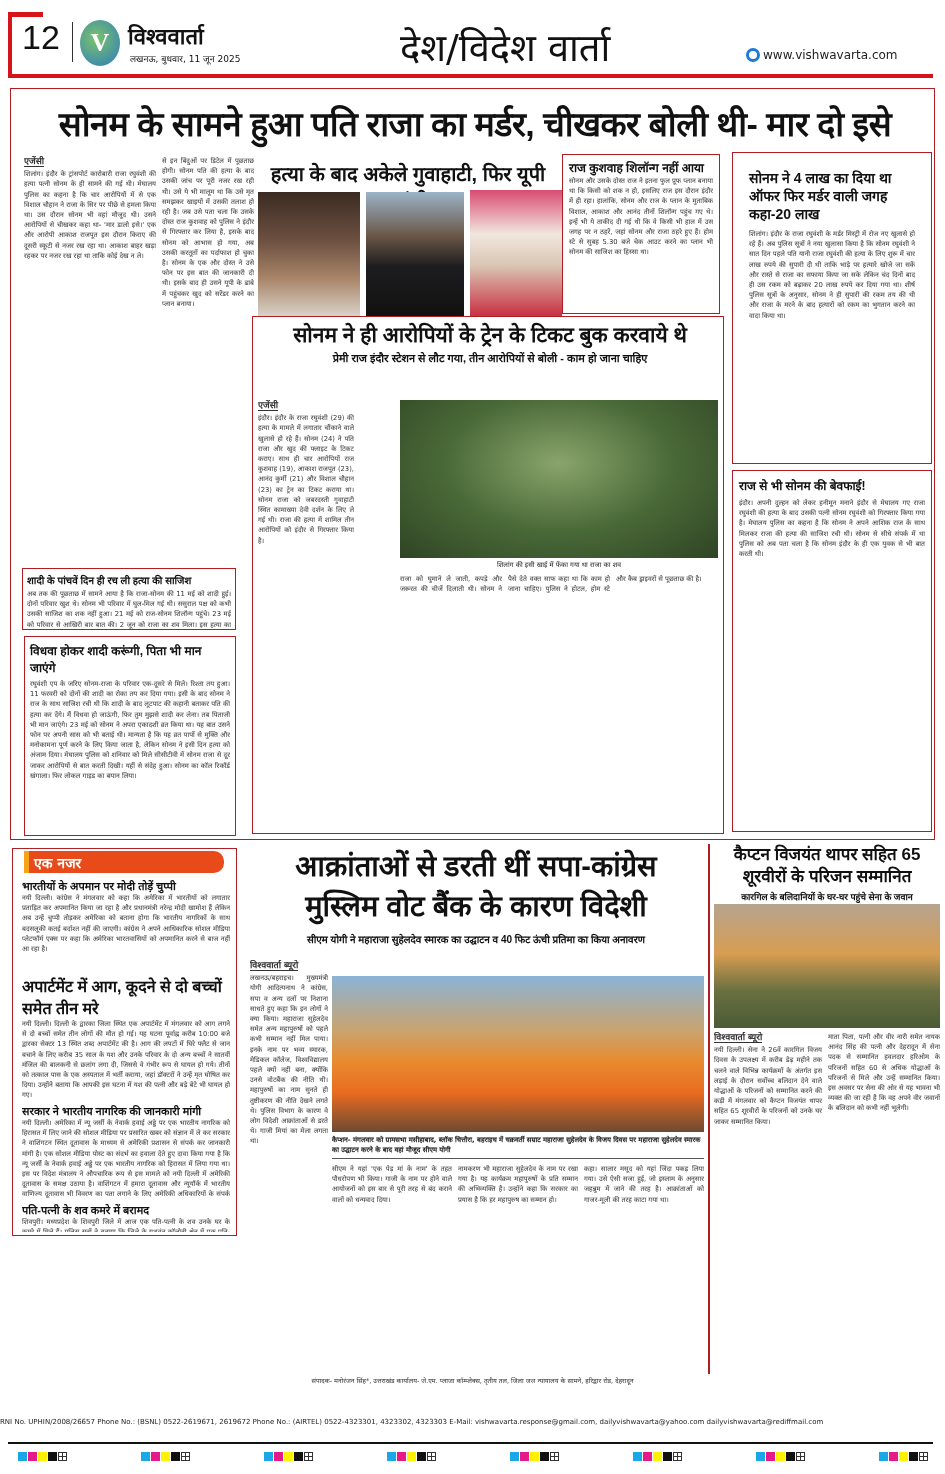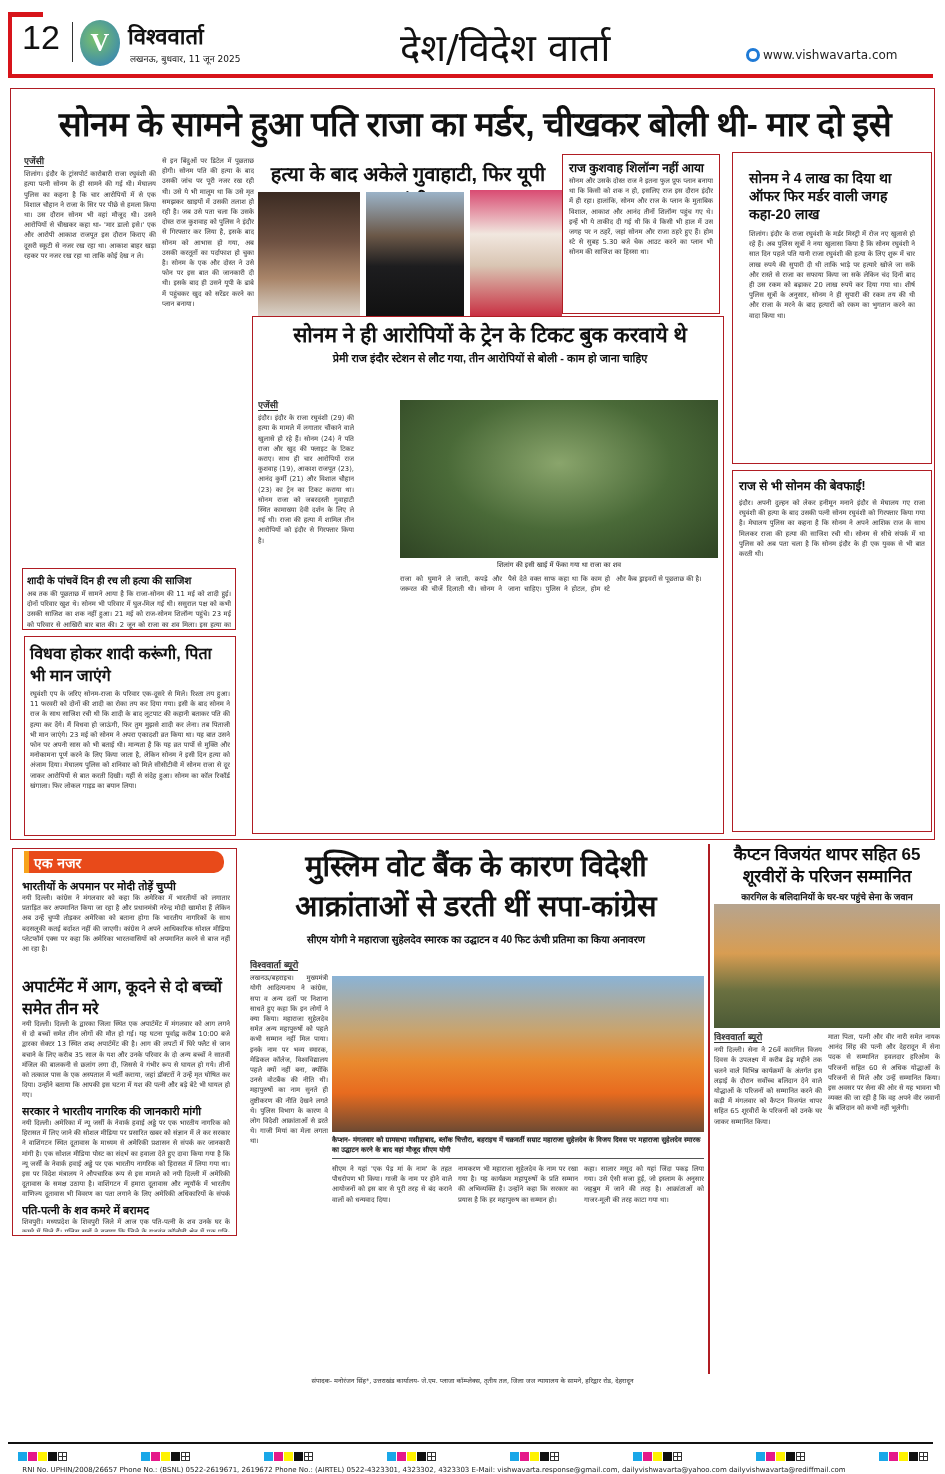--- a/index.html
+++ b/index.html
@@ -26,21 +26,21 @@
 .ph1{background:linear-gradient(180deg,#3b2b22 0%,#6e5142 40%,#a98569 70%,#d9d2c8 100%)}
 .ph2{background:linear-gradient(180deg,#9bb3c8 0%,#6b5848 35%,#1d1d1f 60%,#111 100%)}
 .ph3{background:linear-gradient(180deg,#d94b72 0%,#f1e7df 35%,#d9c5b3 60%,#c93043 100%)}
 .ph4{background:radial-gradient(ellipse at 50% 40%,#8aa56c,#4a6a38 50%,#2f4424 100%)}
 .ph5{background:linear-gradient(180deg,#8ab3d6 0%,#c9a46e 35%,#e98a2f 55%,#e86b1f 75%,#6d4a33 100%)}
 .ph6{background:linear-gradient(180deg,#b6a48f 0%,#d89d52 40%,#6a7040 70%,#4b5a36 100%)}
 .eknajar{left:12px;top:848px;width:225px;height:388px}
 .ekbar{left:24px;top:851px;width:200px;height:22px;background:#e84a1a;border-radius:0 10px 10px 0;color:#fff;font-size:14px;font-weight:bold;padding-left:10px;display:flex;align-items:center}
 .ekbar:before{content:"";position:absolute;left:0;top:0;width:5px;height:100%;background:#f7a21b}
 .footer{left:0;top:1376px;width:945px;text-align:center;font-size:6.5px;color:#333;line-height:10px}
-.rni{left:0;top:1466px;width:868px;text-align:center;font-size:7px;color:#222}
+.rni{left:0;top:1418px;width:868px;font-size:7px;color:#222}
 .bottomrule{left:8px;top:1442px;width:925px;height:2px;background:#111}
 .regmarks{left:18px;top:1452px;width:910px;display:flex;justify-content:space-between}
 .rm{display:flex;gap:1px;align-items:center}
 .rm span{width:9px;height:9px;display:inline-block}
 .rm .cross{border:1px solid #333;background:linear-gradient(#333,#333) center/1px 100% no-repeat,linear-gradient(#333,#333) center/100% 1px no-repeat,#fff}
 .caption{font-size:6.8px;color:#222;line-height:10px}
 </style>
 </head>
 <body>
 
@@ -101,42 +101,42 @@
 <div class="abs col" style="left:400px;top:574px;width:318px;height:254px;column-count:3;column-gap:6px">
   <div>राजा को घुमाने ले जाती, कपड़े और जरूरत की चीजें दिलाती थी। सोनम ने पैसे देते वक्त साफ कहा था कि काम हो जाना चाहिए। पुलिस ने होटल, होम स्टे और कैब ड्राइवरों से पूछताछ की है।</div>
 </div>
 
 <div class="abs box" style="left:22px;top:568px;width:214px;height:62px;padding:4px">
   <div class="subhead" style="font-size:10px;margin-bottom:2px">शादी के पांचवें दिन ही रच ली हत्या की साजिश</div>
   <div class="col" style="height:40px">अब तक की पूछताछ में सामने आया है कि राजा-सोनम की 11 मई को शादी हुई। दोनों परिवार खुश थे। सोनम भी परिवार में घुल-मिल गई थी। ससुराल पक्ष को कभी उसकी साजिश का शक नहीं हुआ। 21 मई को राज-सोनम शिलॉन्ग पहुंचे। 23 मई को परिवार से आखिरी बार बात की। 2 जून को राजा का शव मिला। इस हत्या का ताना-बाना सोनम 16 मई को ही बुन चुकी थी।</div>
 </div>
 
 <div class="abs box" style="left:24px;top:636px;width:212px;height:200px;padding:5px">
-  <div class="subhead" style="font-size:16px;margin-bottom:3px">विधवा होकर शादी करूंगी, पिता भी मान जाएंगे</div>
+  <div class="subhead" style="font-size:12px;margin-bottom:3px">विधवा होकर शादी करूंगी, पिता भी मान जाएंगे</div>
   <div class="col" style="height:174px">रघुवंशी एप के जरिए सोनम-राजा के परिवार एक-दूसरे से मिले। रिश्ता तय हुआ। 11 फरवरी को दोनों की शादी का रोका तय कर दिया गया। इसी के बाद सोनम ने राज के साथ साजिश रची थी कि शादी के बाद लूटपाट की कहानी बताकर पति की हत्या कर देंगे। मैं विधवा हो जाऊंगी, फिर तुम मुझसे शादी कर लेना। तब पिताजी भी मान जाएंगे। 23 मई को सोनम ने अपरा एकादशी व्रत किया था। यह बात उसने फोन पर अपनी सास को भी बताई थी। मान्यता है कि यह व्रत पापों से मुक्ति और मनोकामना पूर्ण करने के लिए किया जाता है, लेकिन सोनम ने इसी दिन हत्या को अंजाम दिया। मेघालय पुलिस को शनिवार को मिले सीसीटीवी में सोनम राजा से दूर जाकर आरोपियों से बात करती दिखी। यहीं से संदेह हुआ। सोनम का कॉल रिकॉर्ड खंगाला। फिर लोकल गाइड का बयान लिया।</div>
 </div>
 
 <div class="abs box eknajar"></div>
 <div class="abs ekbar">
     <span>एक नजर</span>
   </div>
 <div class="abs" style="left:22px;top:878px;width:208px;height:354px;overflow:hidden">
   <div class="subhead" style="font-size:11px">भारतीयों के अपमान पर मोदी तोड़ें चुप्पी</div>
   <div class="col" style="height:68px">नयी दिल्ली। कांग्रेस ने मंगलवार को कहा कि अमेरिका में भारतीयों को लगातार प्रताड़ित कर अपमानित किया जा रहा है और प्रधानमंत्री नरेन्द्र मोदी खामोश हैं लेकिन अब उन्हें चुप्पी तोड़कर अमेरिका को बताना होगा कि भारतीय नागरिकों के साथ बदसलूकी कतई बर्दाश्त नहीं की जाएगी। कांग्रेस ने अपने आधिकारिक सोशल मीडिया प्लेटफॉर्म एक्स पर कहा कि अमेरिका भारतवासियों को अपमानित करने से बाज नहीं आ रहा है।</div>
   <div class="subhead" style="font-size:16px;margin-top:14px">अपार्टमेंट में आग, कूदने से दो बच्चों समेत तीन मरे</div>
   <div class="col" style="height:82px">नयी दिल्ली। दिल्ली के द्वारका जिला स्थित एक अपार्टमेंट में मंगलवार को आग लगने से दो बच्चों समेत तीन लोगों की मौत हो गई। यह घटना पूर्वाह्न करीब 10:00 बजे द्वारका सेक्टर 13 स्थित शब्द अपार्टमेंट की है। आग की लपटों में घिरे फ्लैट से जान बचाने के लिए करीब 35 साल के यश और उनके परिवार के दो अन्य बच्चों ने सातवीं मंजिल की बालकनी से छलांग लगा दी, जिससे वे गंभीर रूप से घायल हो गये। तीनों को तत्काल पास के एक अस्पताल में भर्ती कराया, जहां डॉक्टरों ने उन्हें मृत घोषित कर दिया। उन्होंने बताया कि आपकी इस घटना में यश की पत्नी और बड़े बेटे भी घायल हो गए।</div>
   <div class="subhead" style="font-size:11px;margin-top:2px">सरकार ने भारतीय नागरिक की जानकारी मांगी</div>
   <div class="col" style="height:82px">नयी दिल्ली। अमेरिका में न्यू जर्सी के नेवार्क हवाई अड्डे पर एक भारतीय नागरिक को हिरासत में लिए जाने की सोशल मीडिया पर प्रसारित खबर को संज्ञान में ले कर सरकार ने वाशिंगटन स्थित दूतावास के माध्यम से अमेरिकी प्रशासन से संपर्क कर जानकारी मांगी है। एक सोशल मीडिया पोस्ट का संदर्भ का हवाला देते हुए दावा किया गया है कि न्यू जर्सी के नेवार्क हवाई अड्डे पर एक भारतीय नागरिक को हिरासत में लिया गया था। इस पर विदेश मंत्रालय ने औपचारिक रूप से इस मामले को नयी दिल्ली में अमेरिकी दूतावास के समक्ष उठाया है। वाशिंगटन में हमारा दूतावास और न्यूयॉर्क में भारतीय वाणिज्य दूतावास भी विवरण का पता लगाने के लिए अमेरिकी अधिकारियों के संपर्क में रहे हैं।</div>
   <div class="subhead" style="font-size:11px;margin-top:2px">पति-पत्नी के शव कमरे में बरामद</div>
   <div class="col" style="height:40px">शिवपुरी। मध्यप्रदेश के शिवपुरी जिले में आज एक पति-पत्नी के शव उनके घर के कमरे में मिले हैं। पुलिस सूत्रों ने बताया कि जिले के यशवंत कॉलोनी क्षेत्र में एक पति-पत्नी के शव उनके घर के कमरे में मिले हैं। दोनों की एक वर्ष पूर्व ही शादी हुई थी। पति का शव पलंग पर लटका हुआ था जबकि पत्नी का शव पलंग पर पड़ा हुआ था। उन्होंने बताया कि प्रथम दृष्टया मामला आत्महत्या का प्रतीत हो रहा है। घटना की जांच जारी है।</div>
 </div>
 
 <div class="abs h-big" style="left:246px;top:846px;width:460px;font-size:29px;text-align:center;line-height:40px">
+  <div>आक्रांताओं से डरती थीं सपा-कांग्रेस</div>
   <div>मुस्लिम वोट बैंक के कारण विदेशी</div>
-  <div>आक्रांताओं से डरती थीं सपा-कांग्रेस</div>
 </div>
 <div class="abs subhead" style="left:246px;top:932px;width:460px;font-size:10px;text-align:center">सीएम योगी ने महाराजा सुहेलदेव स्मारक का उद्घाटन व 40 फिट ऊंची प्रतिमा का किया अनावरण</div>
 <div class="abs col" style="left:250px;top:960px;width:78px;height:412px">
   <div class="byline">विश्ववार्ता ब्यूरो</div>
   <div>लखनऊ/बहराइच। मुख्यमंत्री योगी आदित्यनाथ ने कांग्रेस, सपा व अन्य दलों पर निशाना साधते हुए कहा कि इन लोगों ने क्या किया। महाराजा सुहेलदेव समेत अन्य महापुरुषों को पहले कभी सम्मान नहीं मिल पाया। इनके नाम पर भव्य स्मारक, मेडिकल कॉलेज, विश्वविद्यालय पहले क्यों नहीं बना, क्योंकि उनसे वोटबैंक की नीति थी। महापुरुषों का नाम सुनते ही तुष्टीकरण की नीति देखने लगते थे। पुलिस विभाग के कारण वे लोग विदेशी आक्रांताओं से डरते थे। गाजी मियां का मेला लगता था।</div>
 </div>
 <div class="abs photo ph5" style="left:332px;top:976px;width:372px;height:156px"></div>
 <div class="abs caption" style="left:332px;top:1135px;width:372px;font-weight:bold">कैप्शन- मंगलवार को ग्रामसभा मसीहाबाद, ब्लॉक चित्तौरा, बहराइच में चक्रवर्ती सम्राट महाराजा सुहेलदेव के विजय दिवस पर महाराजा सुहेलदेव स्मारक का उद्घाटन करने के बाद वहां मौजूद सीएम योगी</div>
 <div class="abs" style="left:332px;top:1158px;width:372px;height:1px;background:#555"></div>
 <div class="abs col" style="left:332px;top:1164px;width:120px;height:206px">सीएम ने यहां 'एक पेड़ मां के नाम' के तहत पौधरोपण भी किया। गाजी के नाम पर होने वाले आयोजनों को इस बार से पूरी तरह से बंद कराने वालों को धन्यवाद दिया।</div>

